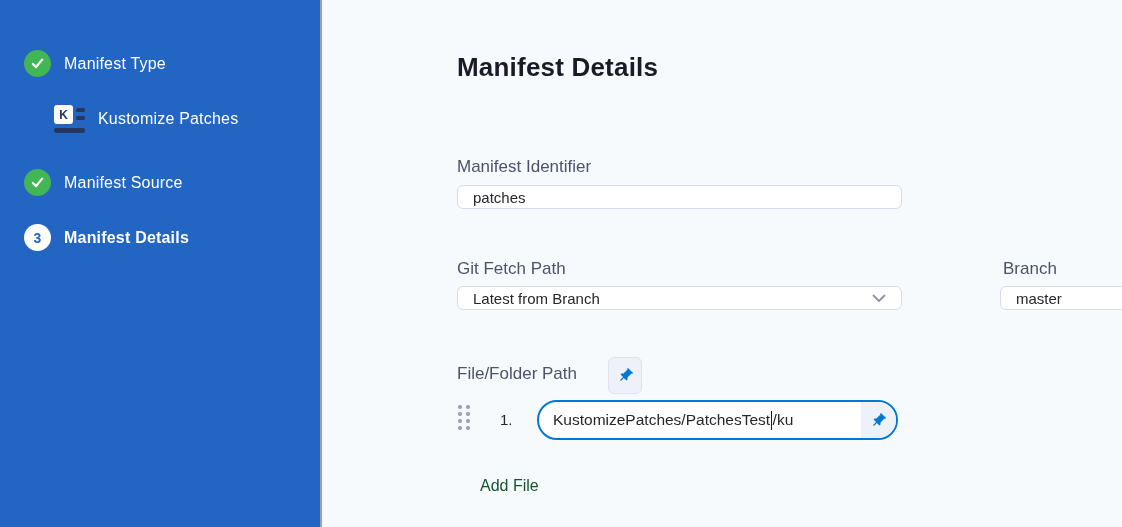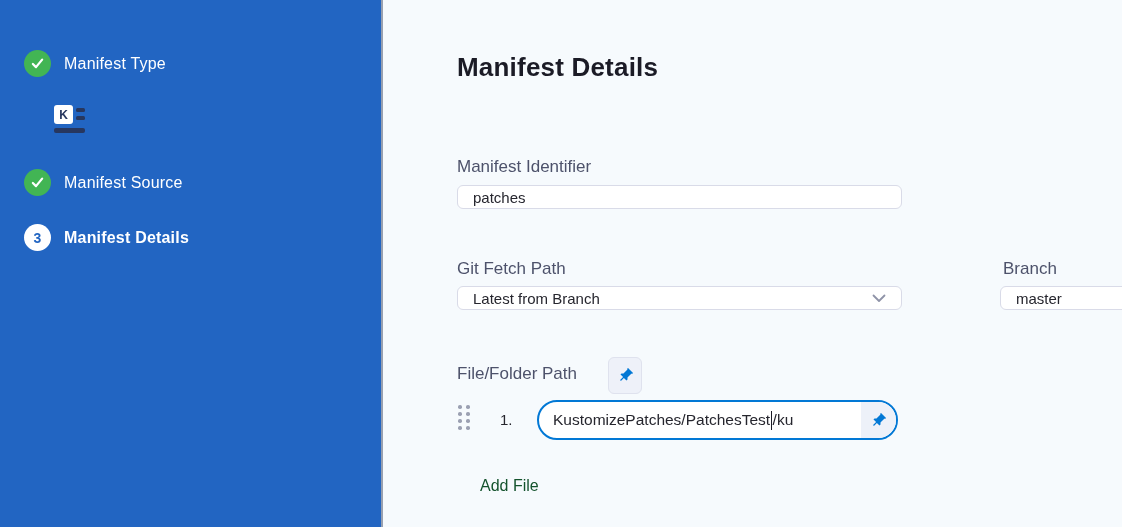--- a/index.html
+++ b/index.html
@@ -6,21 +6,21 @@
   html,body { width:1122px; height:527px; }
   body {
     font-family:"Liberation Sans", sans-serif;
     background:#f6fafd;
     position:relative;
     overflow:hidden;
   }
 
   
   .sidebar {
-    position:absolute; left:0; top:0; width:383px; height:527px;
+    position:absolute; left:0; top:0; width:322px; height:527px;
     background:#2265c2;
     border-right:2px solid #98a0b0;
   }
   .step { position:absolute; display:flex; align-items:center; gap:13px; cursor:pointer; }
   .step-label { color:#ffffff; font-size:16px; letter-spacing:.2px; }
   .step-label.bold { font-weight:700; }
   .status-circle {
     width:27px; height:27px; border-radius:50%;
     display:flex; align-items:center; justify-content:center; flex:0 0 auto;
   }
@@ -107,20 +107,21 @@
     <span class="step-label">Manifest Type</span>
   </div>
 
   <div class="step" style="left:52px; top:102px;">
     <span class="k-icon">
       <span class="k-square">K</span>
       <span class="k-dash d1"></span>
       <span class="k-dash d2"></span>
       <span class="k-bar"></span>
     </span>
+    <span class="step-label">Kustomize Patches</span>
   </div>
 
   <div class="step" style="left:24px; top:169px;">
     <span class="status-circle green">
       <svg width="15" height="13" viewBox="0 0 16 14">
           <path d="M3 7.5l3.4 3.4L13 2.8" stroke="#ffffff" stroke-width="2.4" fill="none" stroke-linecap="round" stroke-linejoin="round"></path>
         </svg>
     </span>
     <span class="step-label">Manifest Source</span>
   </div>

